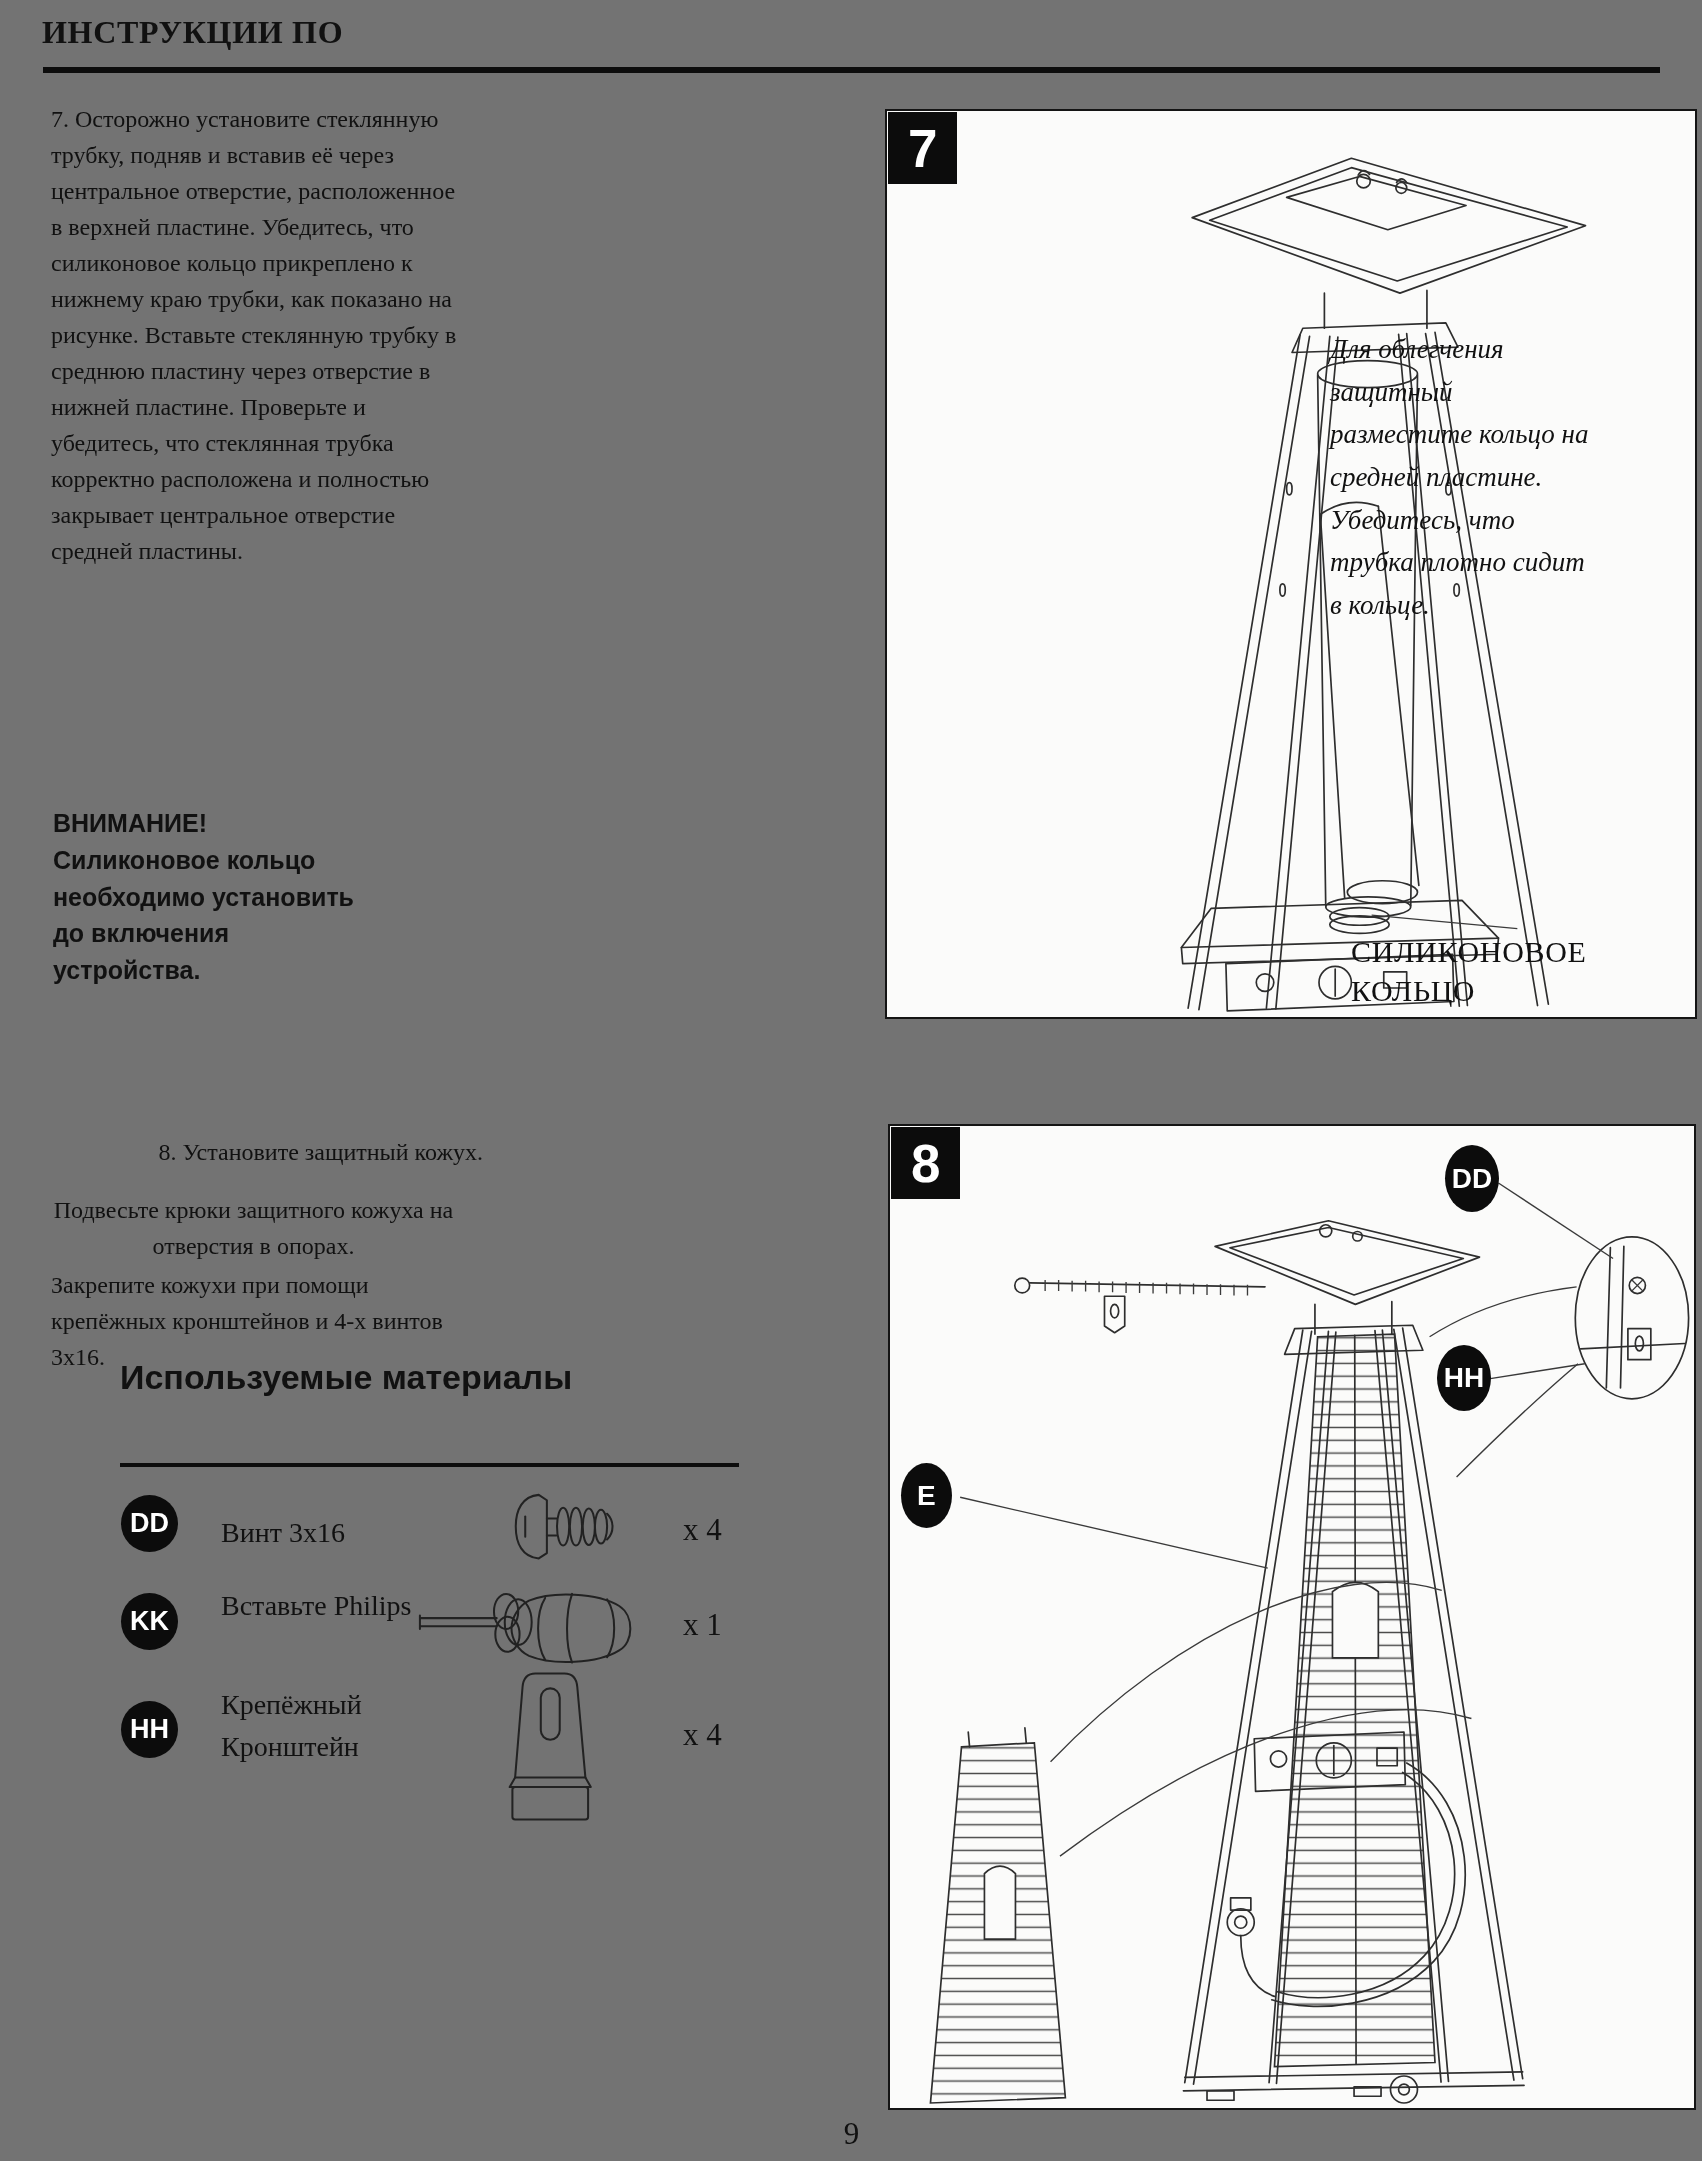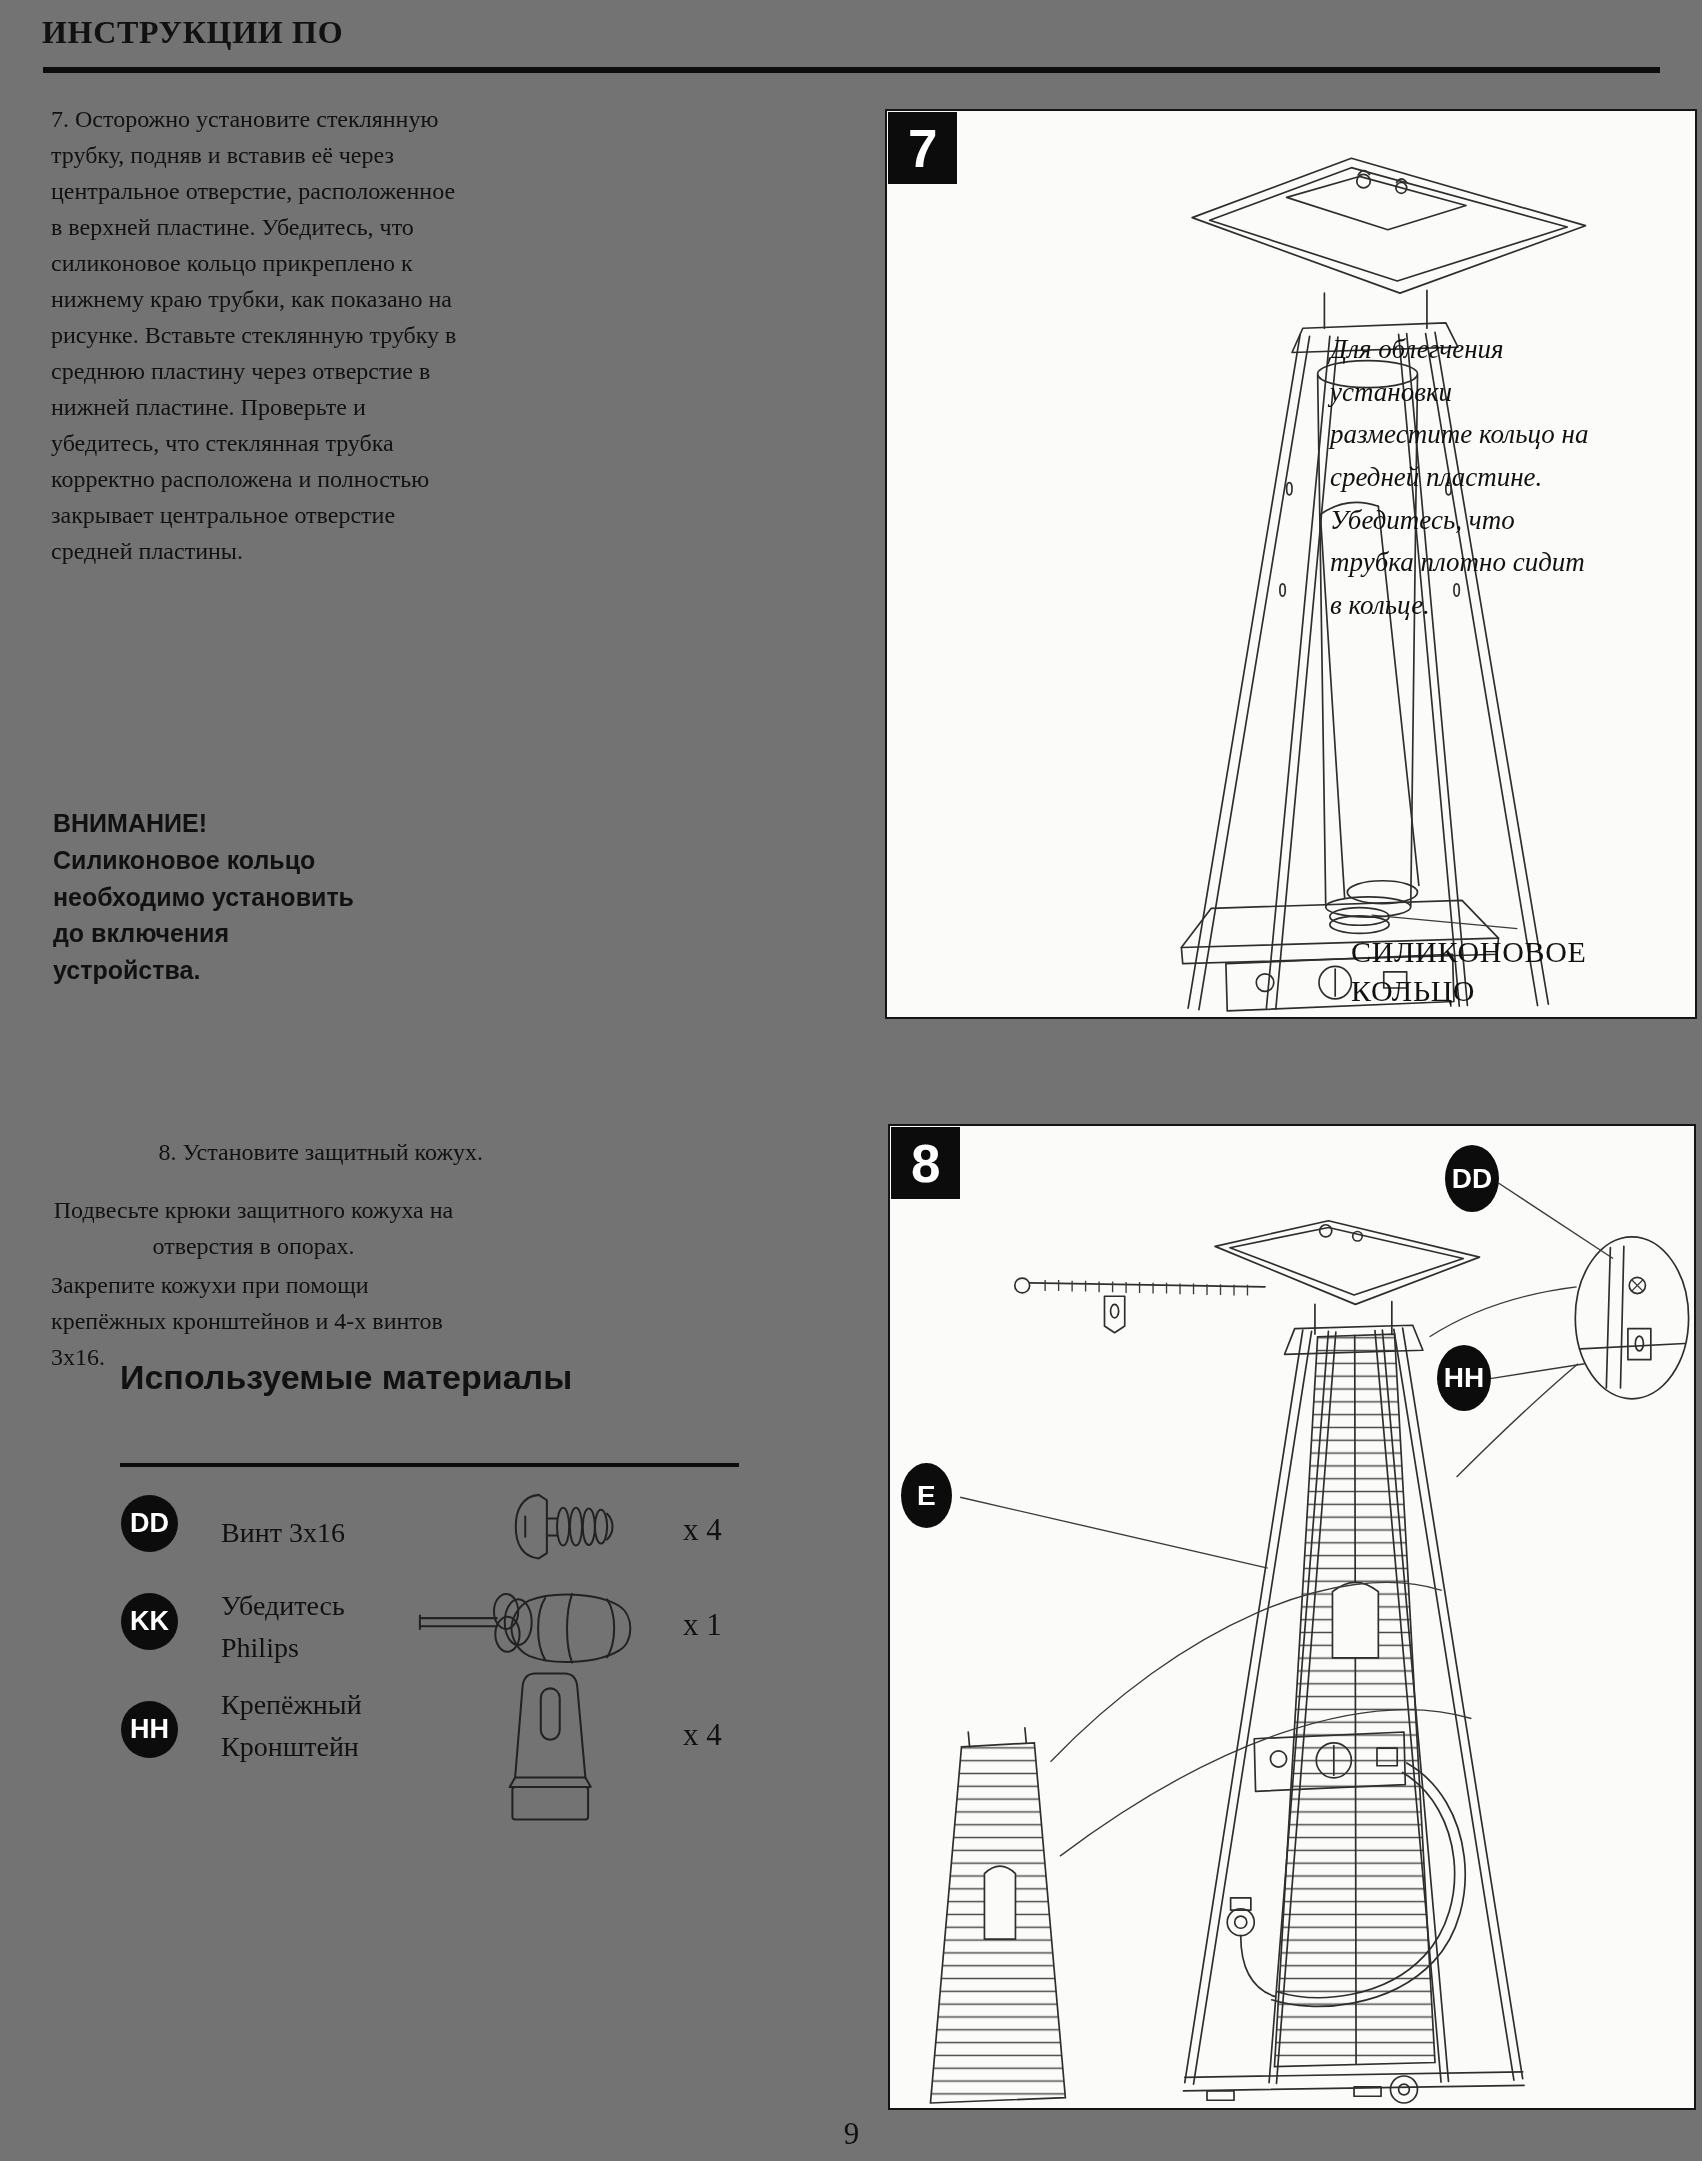--- a/index.html
+++ b/index.html
@@ -93,21 +93,21 @@
         <ellipse cx="734" cy="1158" rx="52" ry="17"></ellipse>
 
         <ellipse cx="700" cy="1194" rx="44" ry="13"></ellipse>
         <ellipse cx="700" cy="1206" rx="44" ry="13"></ellipse>
       </g>
       <g class="thin">
         <path d="M718,1192 L934,1212"></path>
       </g>
     </svg>
 
-    <div class="abs fig-note">Для облегчения установки разместите кольцо на средней пластине. Убедитесь, что трубка плотно сидит в кольце.</div>
+    <div class="abs fig-note">Для облегчения защитный разместите кольцо на средней пластине. Убедитесь, что трубка плотно сидит в кольце.</div>
     <div class="abs fig-callout">СИЛИКОНОВОЕ КОЛЬЦО</div>
   </div>
 
   <div class="abs step8-heading">8.  Установите защитный кожух.</div>
   <div class="abs step8-para1">Подвесьте крюки защитного кожуха на отверстия в опорах.</div>
   <div class="abs step8-para2">Закрепите кожухи при помощи крепёжных кронштейнов и 4-х винтов 3x16.</div>
 
   <div class="abs materials-title sans">Используемые материалы</div>
   <div class="abs materials-rule"></div>
 
@@ -121,21 +121,21 @@
       <ellipse cx="80" cy="57" rx="9" ry="28"></ellipse>
       <ellipse cx="99" cy="57" rx="9" ry="28"></ellipse>
       <ellipse cx="118" cy="57" rx="9" ry="27"></ellipse>
       <ellipse cx="136" cy="57" rx="9" ry="25"></ellipse>
       <path d="M145,38 q8,8 8,19 q0,11 -8,19"></path>
     </g>
   </svg>
   <div class="abs mat-qty" style="left:683px;top:1512px">x 4</div>
 
   <div class="abs badge" style="left:121px;top:1593px">KK</div>
-  <div class="abs mat-label" style="left:221px;top:1585px;width:192px">Убедитесь Philips</div>
+  <div class="abs mat-label" style="left:221px;top:1585px;width:192px">Вставьте Philips</div>
   <svg class="abs" style="left:417px;top:1571px" width="226" height="101" viewBox="0 0 335 150">
     <g class="ic">
       <path d="M4,70 H118 M4,82 H118 M4,66 L4,86"></path>
       <ellipse cx="132" cy="60" rx="18" ry="26"></ellipse>
       <ellipse cx="134" cy="94" rx="18" ry="26"></ellipse>
       <ellipse cx="150" cy="76" rx="20" ry="34"></ellipse>
       <path d="M166,44 C200,30 268,32 300,52 C322,66 322,106 300,118 C268,138 200,140 166,126 C148,118 140,98 140,85 C140,70 150,52 166,44 Z"></path>
       <path d="M190,40 C176,62 176,108 190,132 M230,34 C220,62 220,110 230,136 M282,42 C296,64 296,106 282,128"></path>
     </g>
   </svg>

